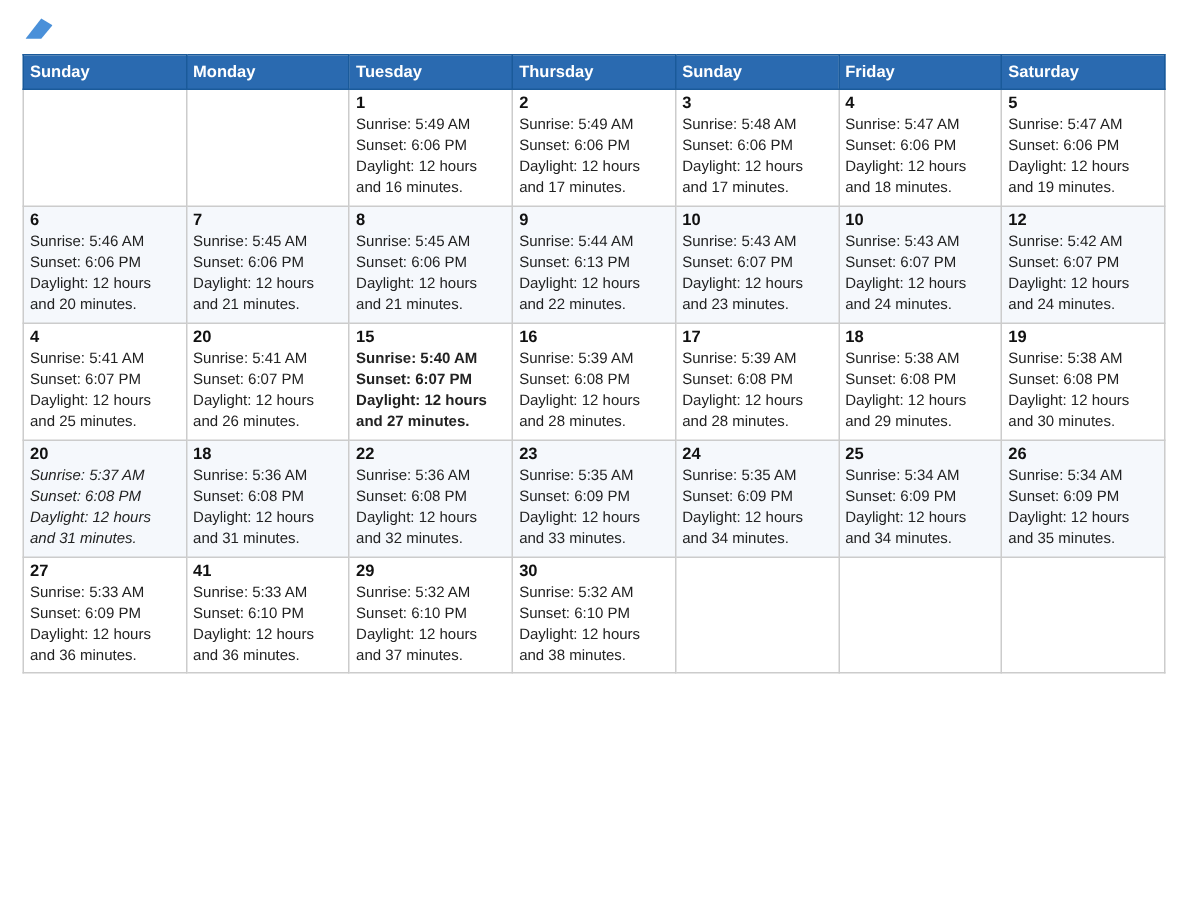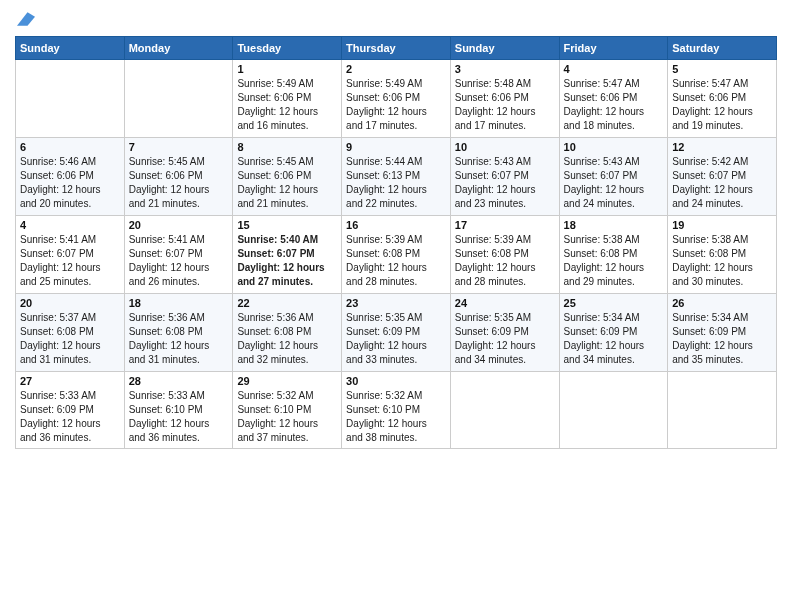--- a/index.html
+++ b/index.html
@@ -269,21 +269,21 @@
             <span class="day-num">19</span>
             <div class="day-info" style="white-space: pre-line;">Sunrise: 5:38 AM
 Sunset: 6:08 PM
 Daylight: 12 hours
 and 30 minutes.</div>
           </td>
         </tr>
         <tr>
           <td>
             <span class="day-num">20</span>
-            <div class="day-info" style="white-space: pre-line;">Sunrise: 5:37 AM
+            <div class="day-info" style="white-space: pre-line; font-style: italic;">Sunrise: 5:37 AM
 Sunset: 6:08 PM
 Daylight: 12 hours
 and 31 minutes.</div>
           </td>
           <td>
             <span class="day-num">18</span>
             <div class="day-info" style="white-space: pre-line;">Sunrise: 5:36 AM
 Sunset: 6:08 PM
 Daylight: 12 hours
 and 31 minutes.</div>
@@ -326,21 +326,21 @@
         </tr>
         <tr>
           <td>
             <span class="day-num">27</span>
             <div class="day-info" style="white-space: pre-line;">Sunrise: 5:33 AM
 Sunset: 6:09 PM
 Daylight: 12 hours
 and 36 minutes.</div>
           </td>
           <td>
-            <span class="day-num">28</span>
+            <span class="day-num">41</span>
             <div class="day-info" style="white-space: pre-line;">Sunrise: 5:33 AM
 Sunset: 6:10 PM
 Daylight: 12 hours
 and 36 minutes.</div>
           </td>
           <td>
             <span class="day-num">29</span>
             <div class="day-info" style="white-space: pre-line;">Sunrise: 5:32 AM
 Sunset: 6:10 PM
 Daylight: 12 hours

